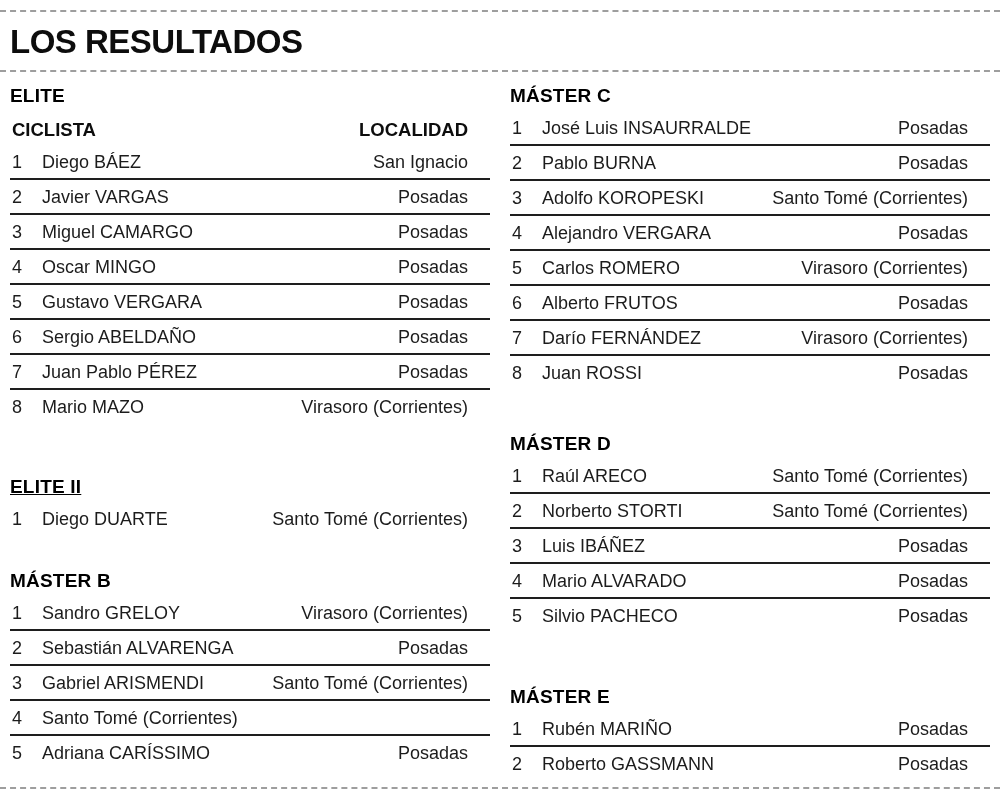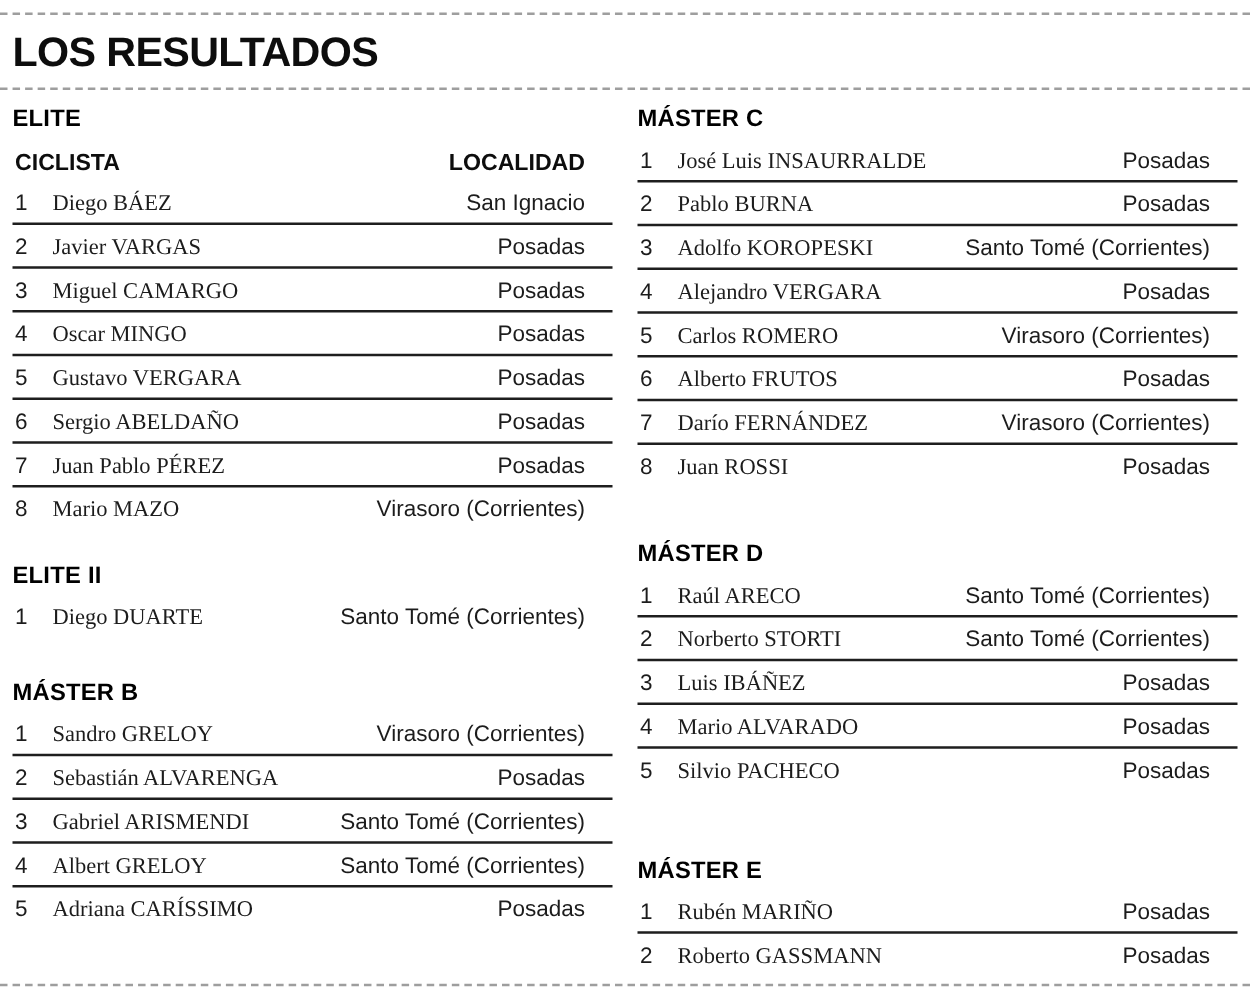--- a/index.html
+++ b/index.html
@@ -39,21 +39,21 @@
 
   .section-heading {
     margin: 0;
     font-size: 19px;
     line-height: 1.1;
     font-weight: 700;
     letter-spacing: 0.2px;
     color: #000000;
   }
   .mt-first  { margin-top: 14px; }
-  .mt-elite2 { margin-top: 28px; }
+  .mt-elite2 { margin-top: 54px; text-decoration: underline; }
   .mt-masterb{ margin-top: 36px; }
   .mt-masterd{ margin-top: 45px; }
   .mt-mastere{ margin-top: 55px; }
 
   .col-headers {
     display: flex;
     justify-content: space-between;
     align-items: baseline;
     font-size: 18.5px;
     font-weight: 700;
@@ -68,21 +68,21 @@
     align-items: baseline;
     font-size: 18px;
     line-height: 23px;
     color: #1c1c1c;
     border-bottom: 2px solid #1e1e1e;
     padding: 6px 22px 4px 2px;
     box-sizing: content-box;
   }
   .row.last { border-bottom: none; }
   .row .pos  { width: 30px; flex: none; }
-  .row .name { flex: 1; white-space: nowrap; overflow: hidden; font-family: Liberation Serif, serif; }
+  .row .name { flex: 1; white-space: nowrap; overflow: hidden; }
   .row .loc  { text-align: left; white-space: nowrap; }
 </style>
 </head>
 <body>
 
 <div class="canvas">
 
   <div class="dash-line dash-top"></div>
 
   <div class="masthead">
@@ -168,21 +168,20 @@
             <span class="name">Sebastián ALVARENGA</span>
             <span class="loc">Posadas</span>
           </div>
           <div class="row">
             <span class="pos">3</span>
             <span class="name">Gabriel ARISMENDI</span>
             <span class="loc">Santo Tomé (Corrientes)</span>
           </div>
           <div class="row">
             <span class="pos">4</span>
-            <span class="name">Albert GRELOY</span>
             <span class="loc">Santo Tomé (Corrientes)</span>
           </div>
           <div class="row last">
             <span class="pos">5</span>
             <span class="name">Adriana CARÍSSIMO</span>
             <span class="loc">Posadas</span>
           </div>
         </div>
       </div>
 

